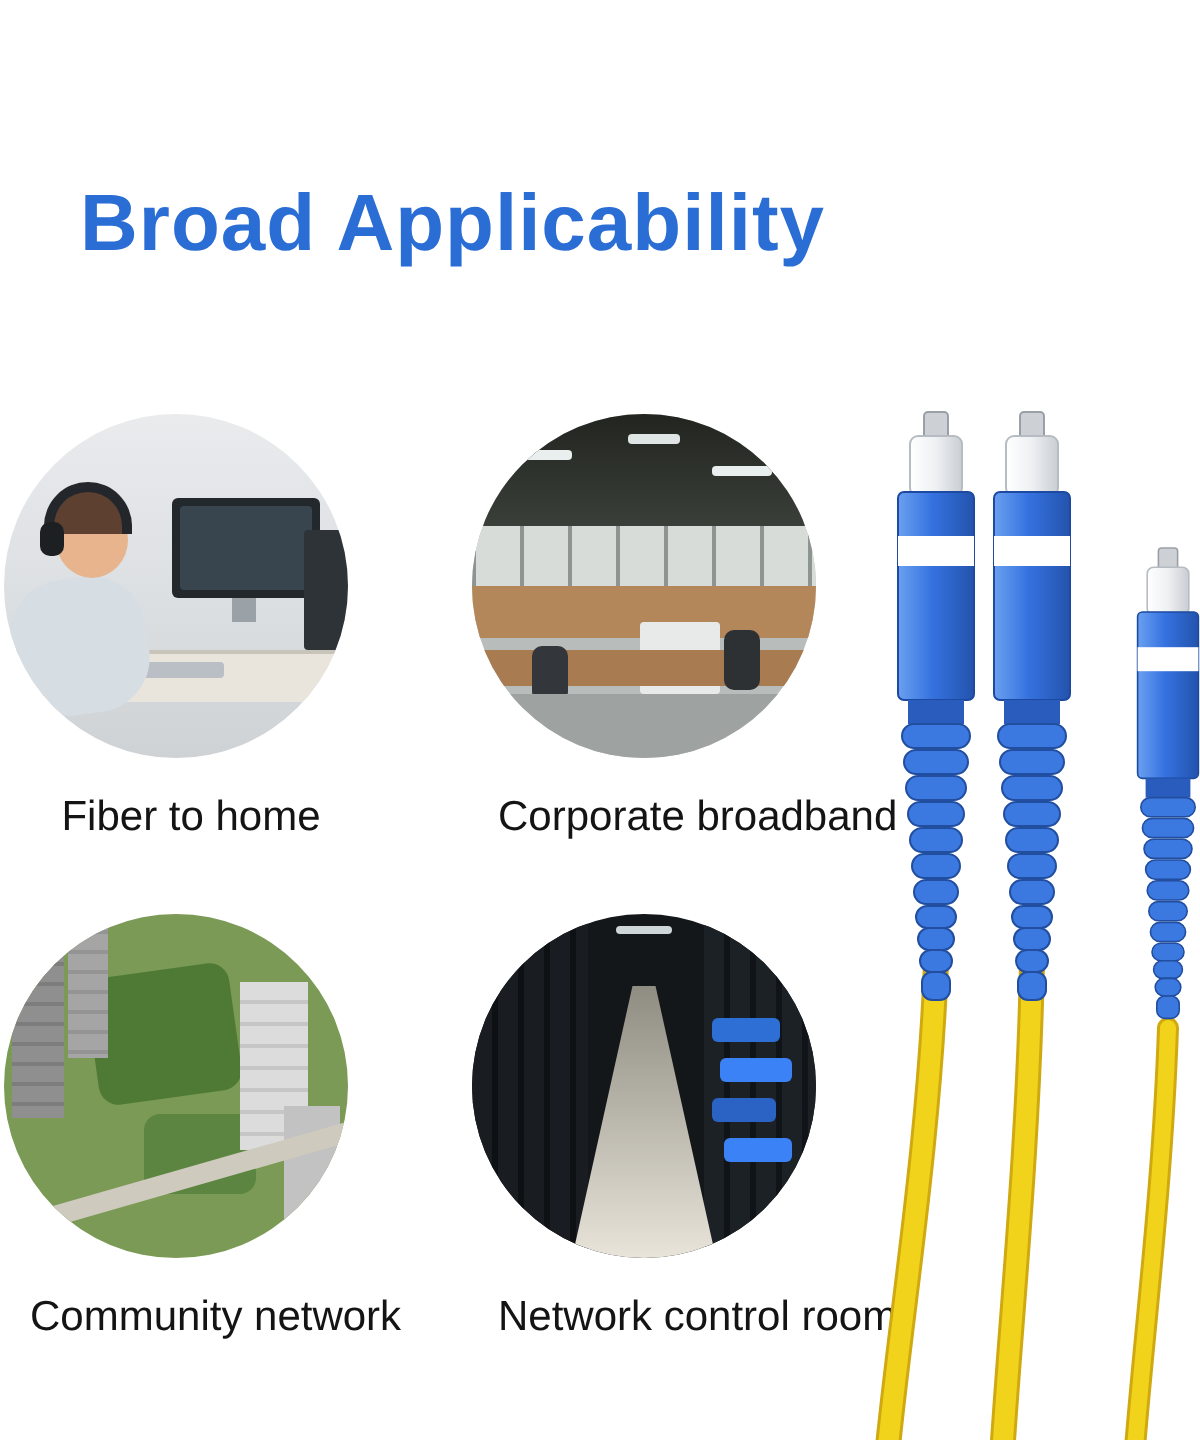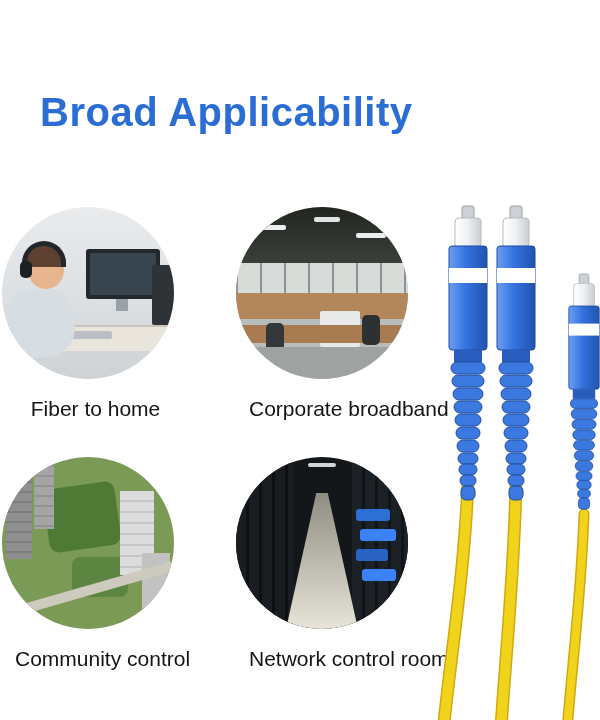--- a/index.html
+++ b/index.html
@@ -125,21 +125,21 @@
   <div class="feature f3">
     <div class="circle p-city">
       <div class="abs park"></div>
       <div class="abs park2"></div>
       <div class="abs bldgA"></div>
       <div class="abs bldgB"></div>
       <div class="abs bldgC"></div>
       <div class="abs bldgD"></div>
       <div class="abs road"></div>
     </div>
-    <div class="caption">Community control</div>
+    <div class="caption">Community network</div>
   </div>
 
   <div class="feature f4">
     <div class="circle p-server">
       <div class="abs rackL"></div>
       <div class="abs rackR"></div>
       <div class="abs aisle"></div>
       <div class="abs cab1"></div>
       <div class="abs cab2"></div>
       <div class="abs cab3"></div>

